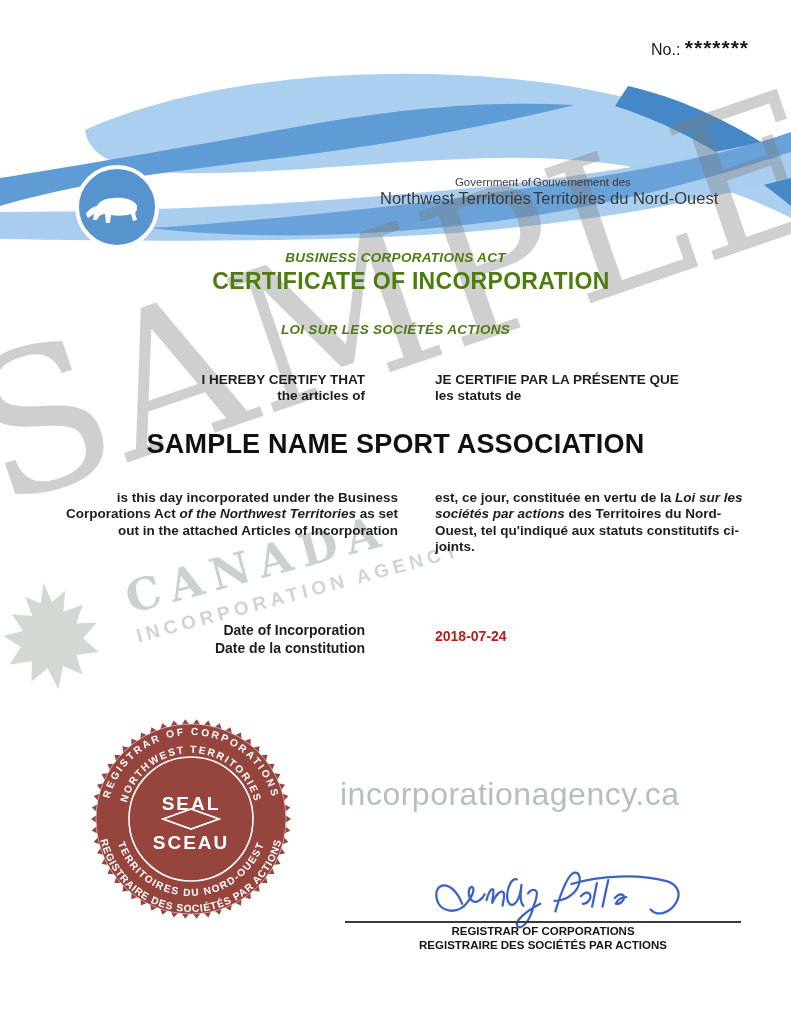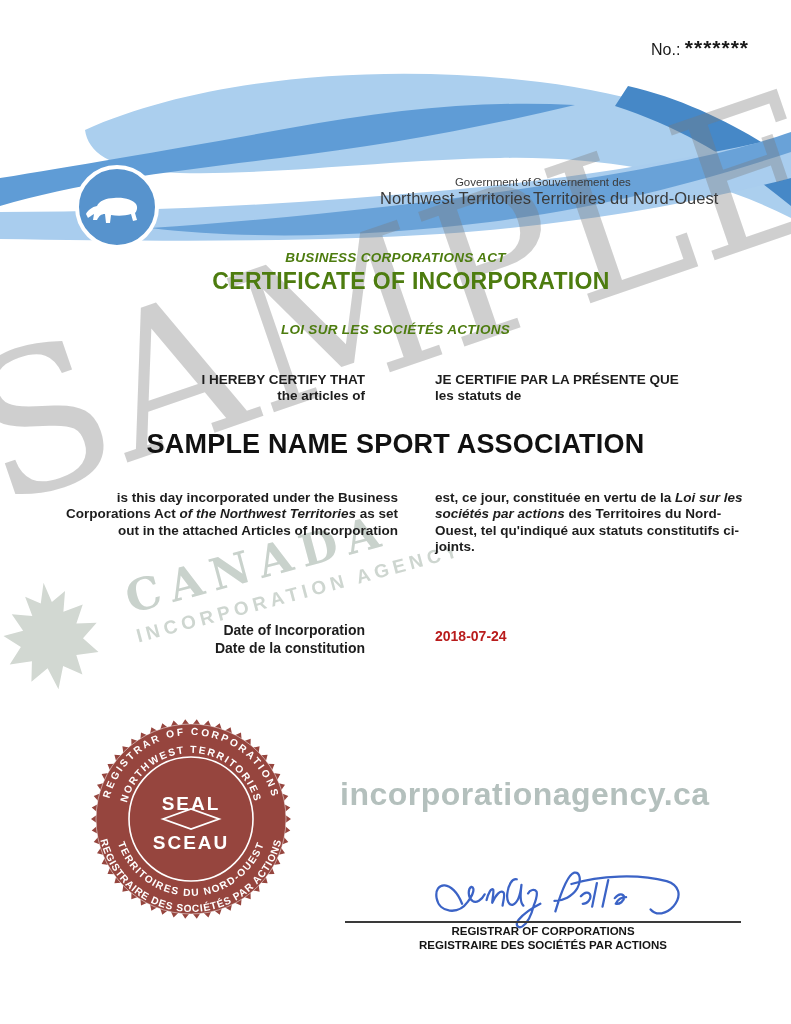--- a/index.html
+++ b/index.html
@@ -38,21 +38,21 @@
   .main-line { font-size:23px; font-weight:bold; letter-spacing:0.3px;padding-left:31px; }
   .gap { height:27px; }
   .certify-en { position:absolute; top:372px; right:426px; text-align:right; font-size:13.5px; font-weight:bold; line-height:1.22; color:#1d1d1d;margin-left:47px; }
   .certify-fr { position:absolute; top:372px; left:435px; text-align:left; font-size:13.5px; font-weight:bold; line-height:1.22; color:#1d1d1d; }
   .company { position:absolute; top:429px; left:0; width:100%; text-align:center; font-size:27px; font-weight:bold; color:#111; letter-spacing:0.2px; }
   .body-en { position:absolute; top:490px; left:58px; width:340px; text-align:right; font-size:13.5px; font-weight:bold; line-height:1.22; color:#1d1d1d; }
   .body-fr { position:absolute; top:490px; left:435px; width:322px; text-align:left; font-size:13.5px; font-weight:bold; line-height:1.22; color:#1d1d1d; }
   .date-labels { position:absolute; top:622px; right:426px; text-align:right; font-size:14px; font-weight:bold; line-height:1.25; color:#1d1d1d; }
   .date-value { position:absolute; top:628px; left:435px; font-size:14px; font-weight:bold; color:#b91c1c; }
   .seal-wrap { position:absolute; left:90px; top:718px; width:202px; height:202px; }
-  .website { position:absolute; left:340px; top:776px; font-size:32px; font-weight:bold; color:#b4c0bd; letter-spacing:0.5px; }
+  .website { position:absolute; left:340px; top:776px; font-size:32px; font-weight:normal; color:#b4c0bd; letter-spacing:0.5px; }
   .signature-svg { position:absolute; left:430px; top:860px; }
   .sig-line { position:absolute; left:345px; top:921px; width:396px; border-top:2px solid #3a3a3a; }
   .registrar-block { position:absolute; left:345px; top:925px; width:396px; text-align:center; font-size:11.5px; font-weight:bold; line-height:1.2; color:#151515; }
   .seal-text { font-family:"Liberation Sans", sans-serif; font-weight:600; fill:#fff; }
 </style>
 </head>
 <body>
 
 <div class="page">
 

